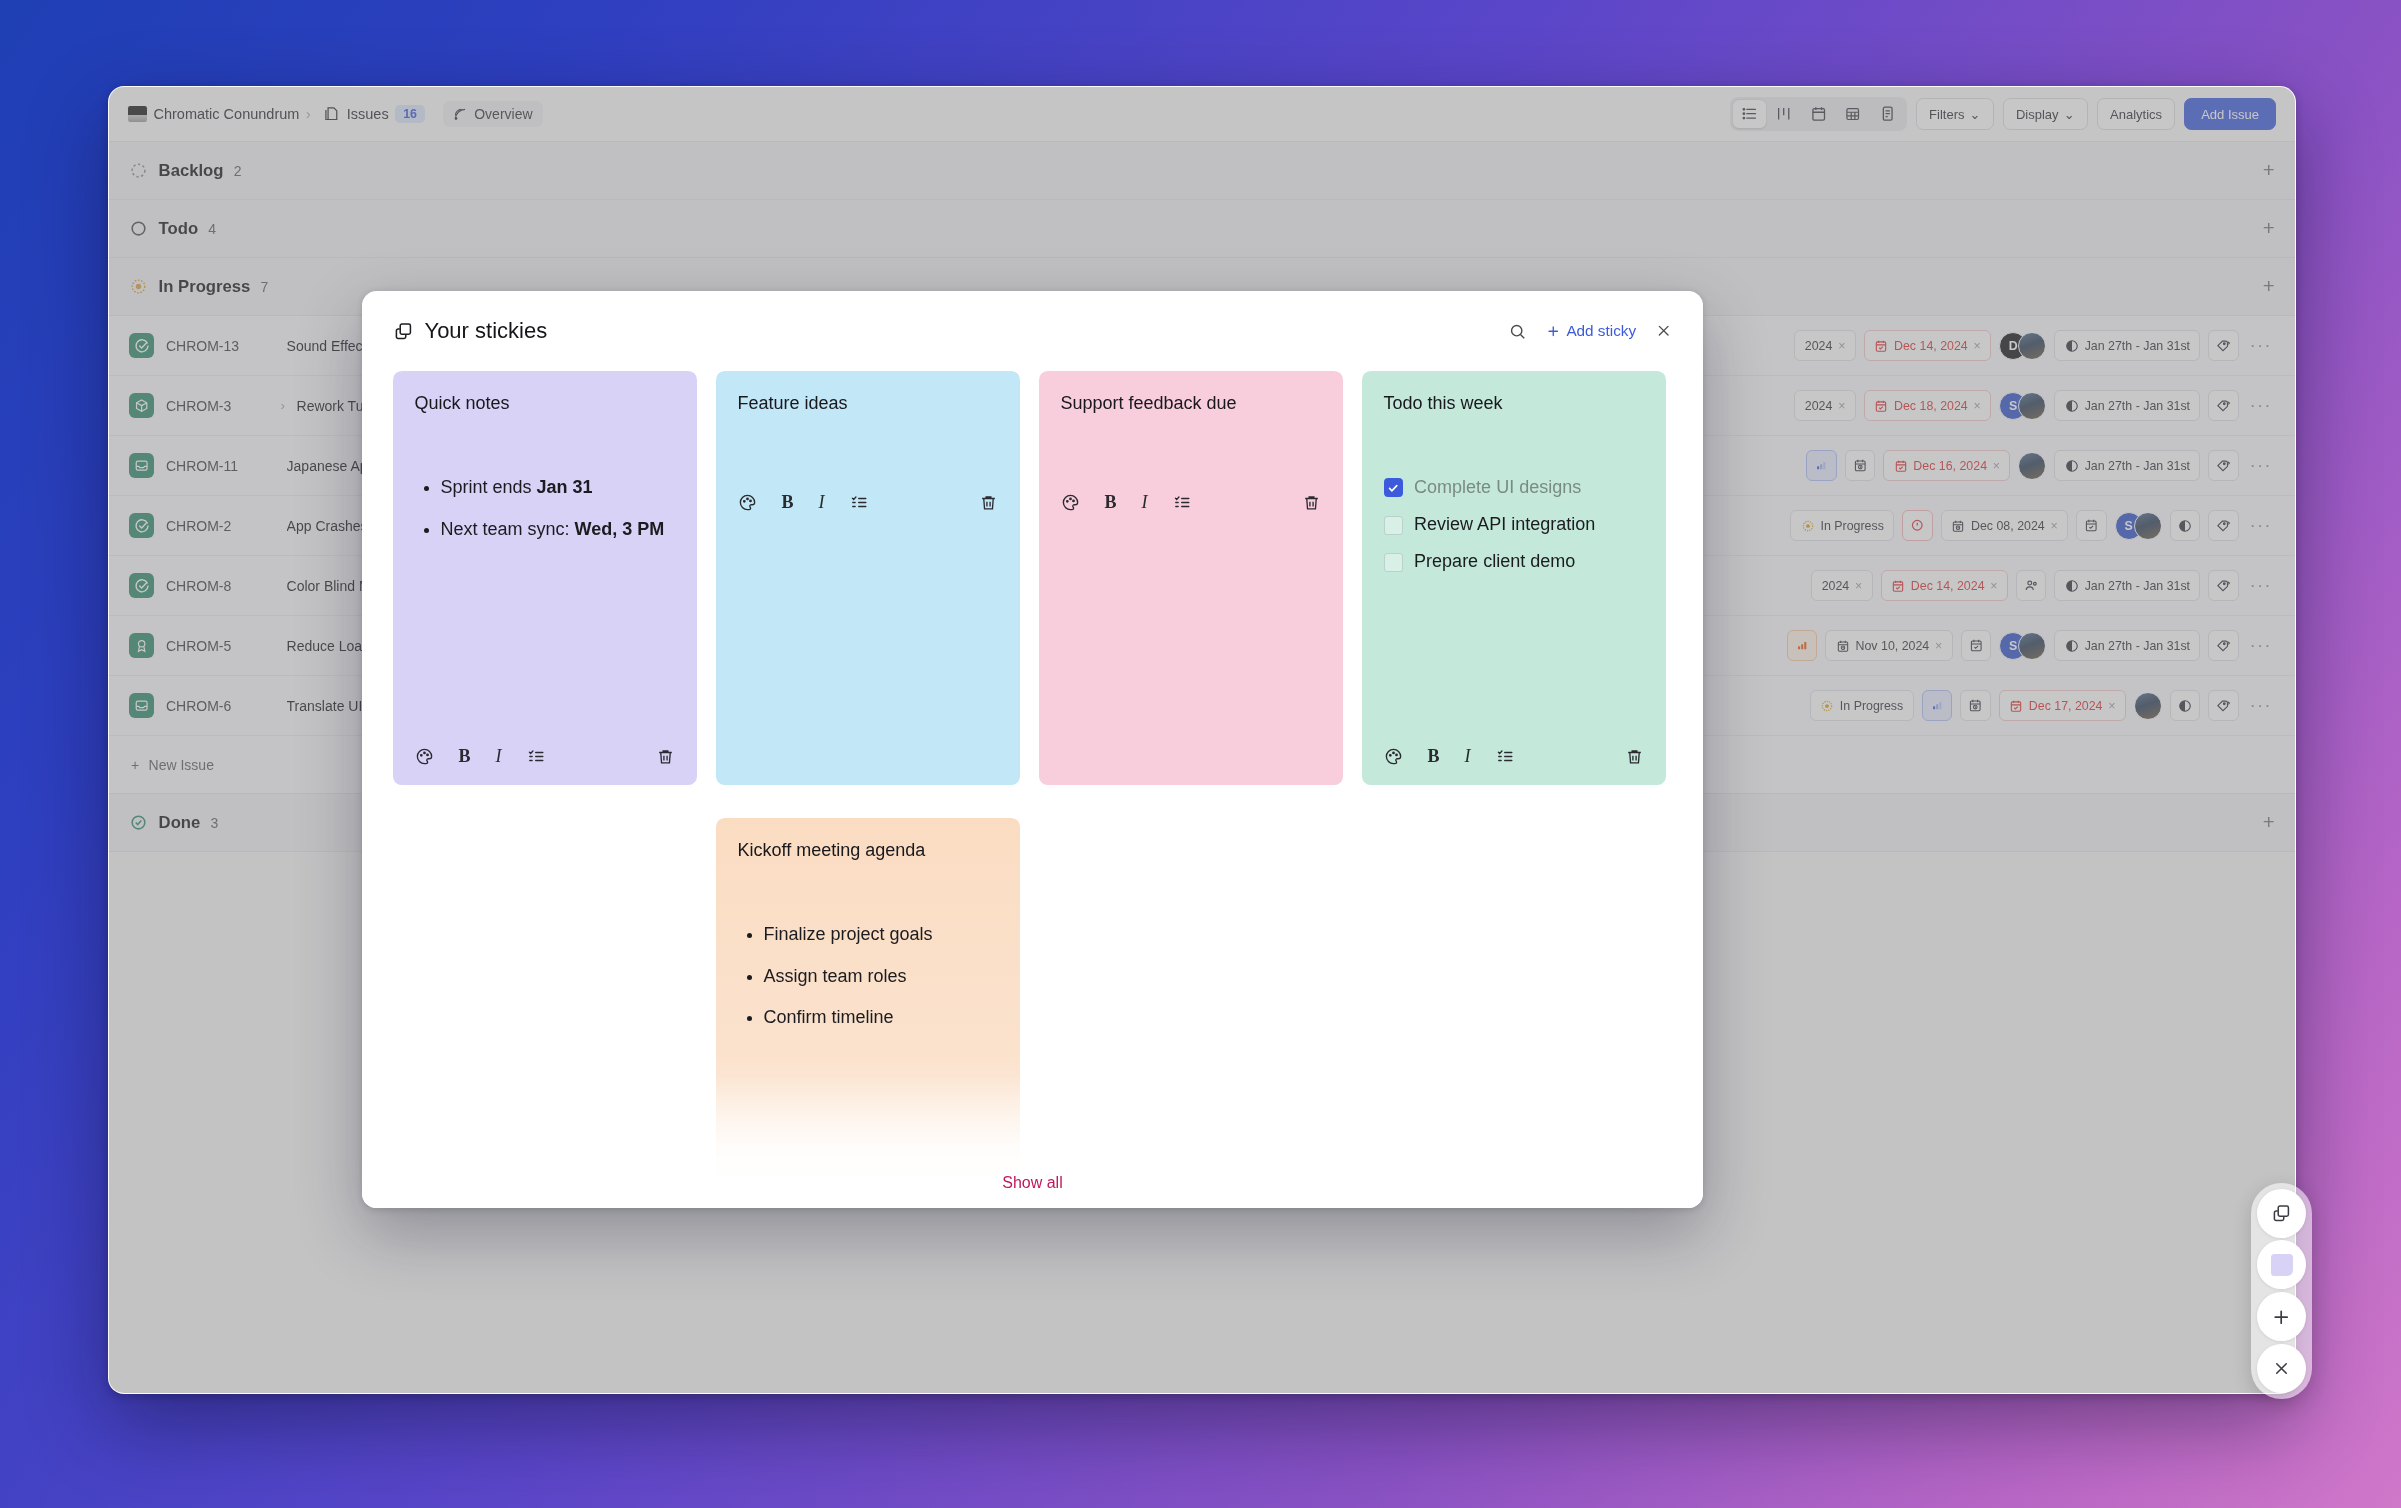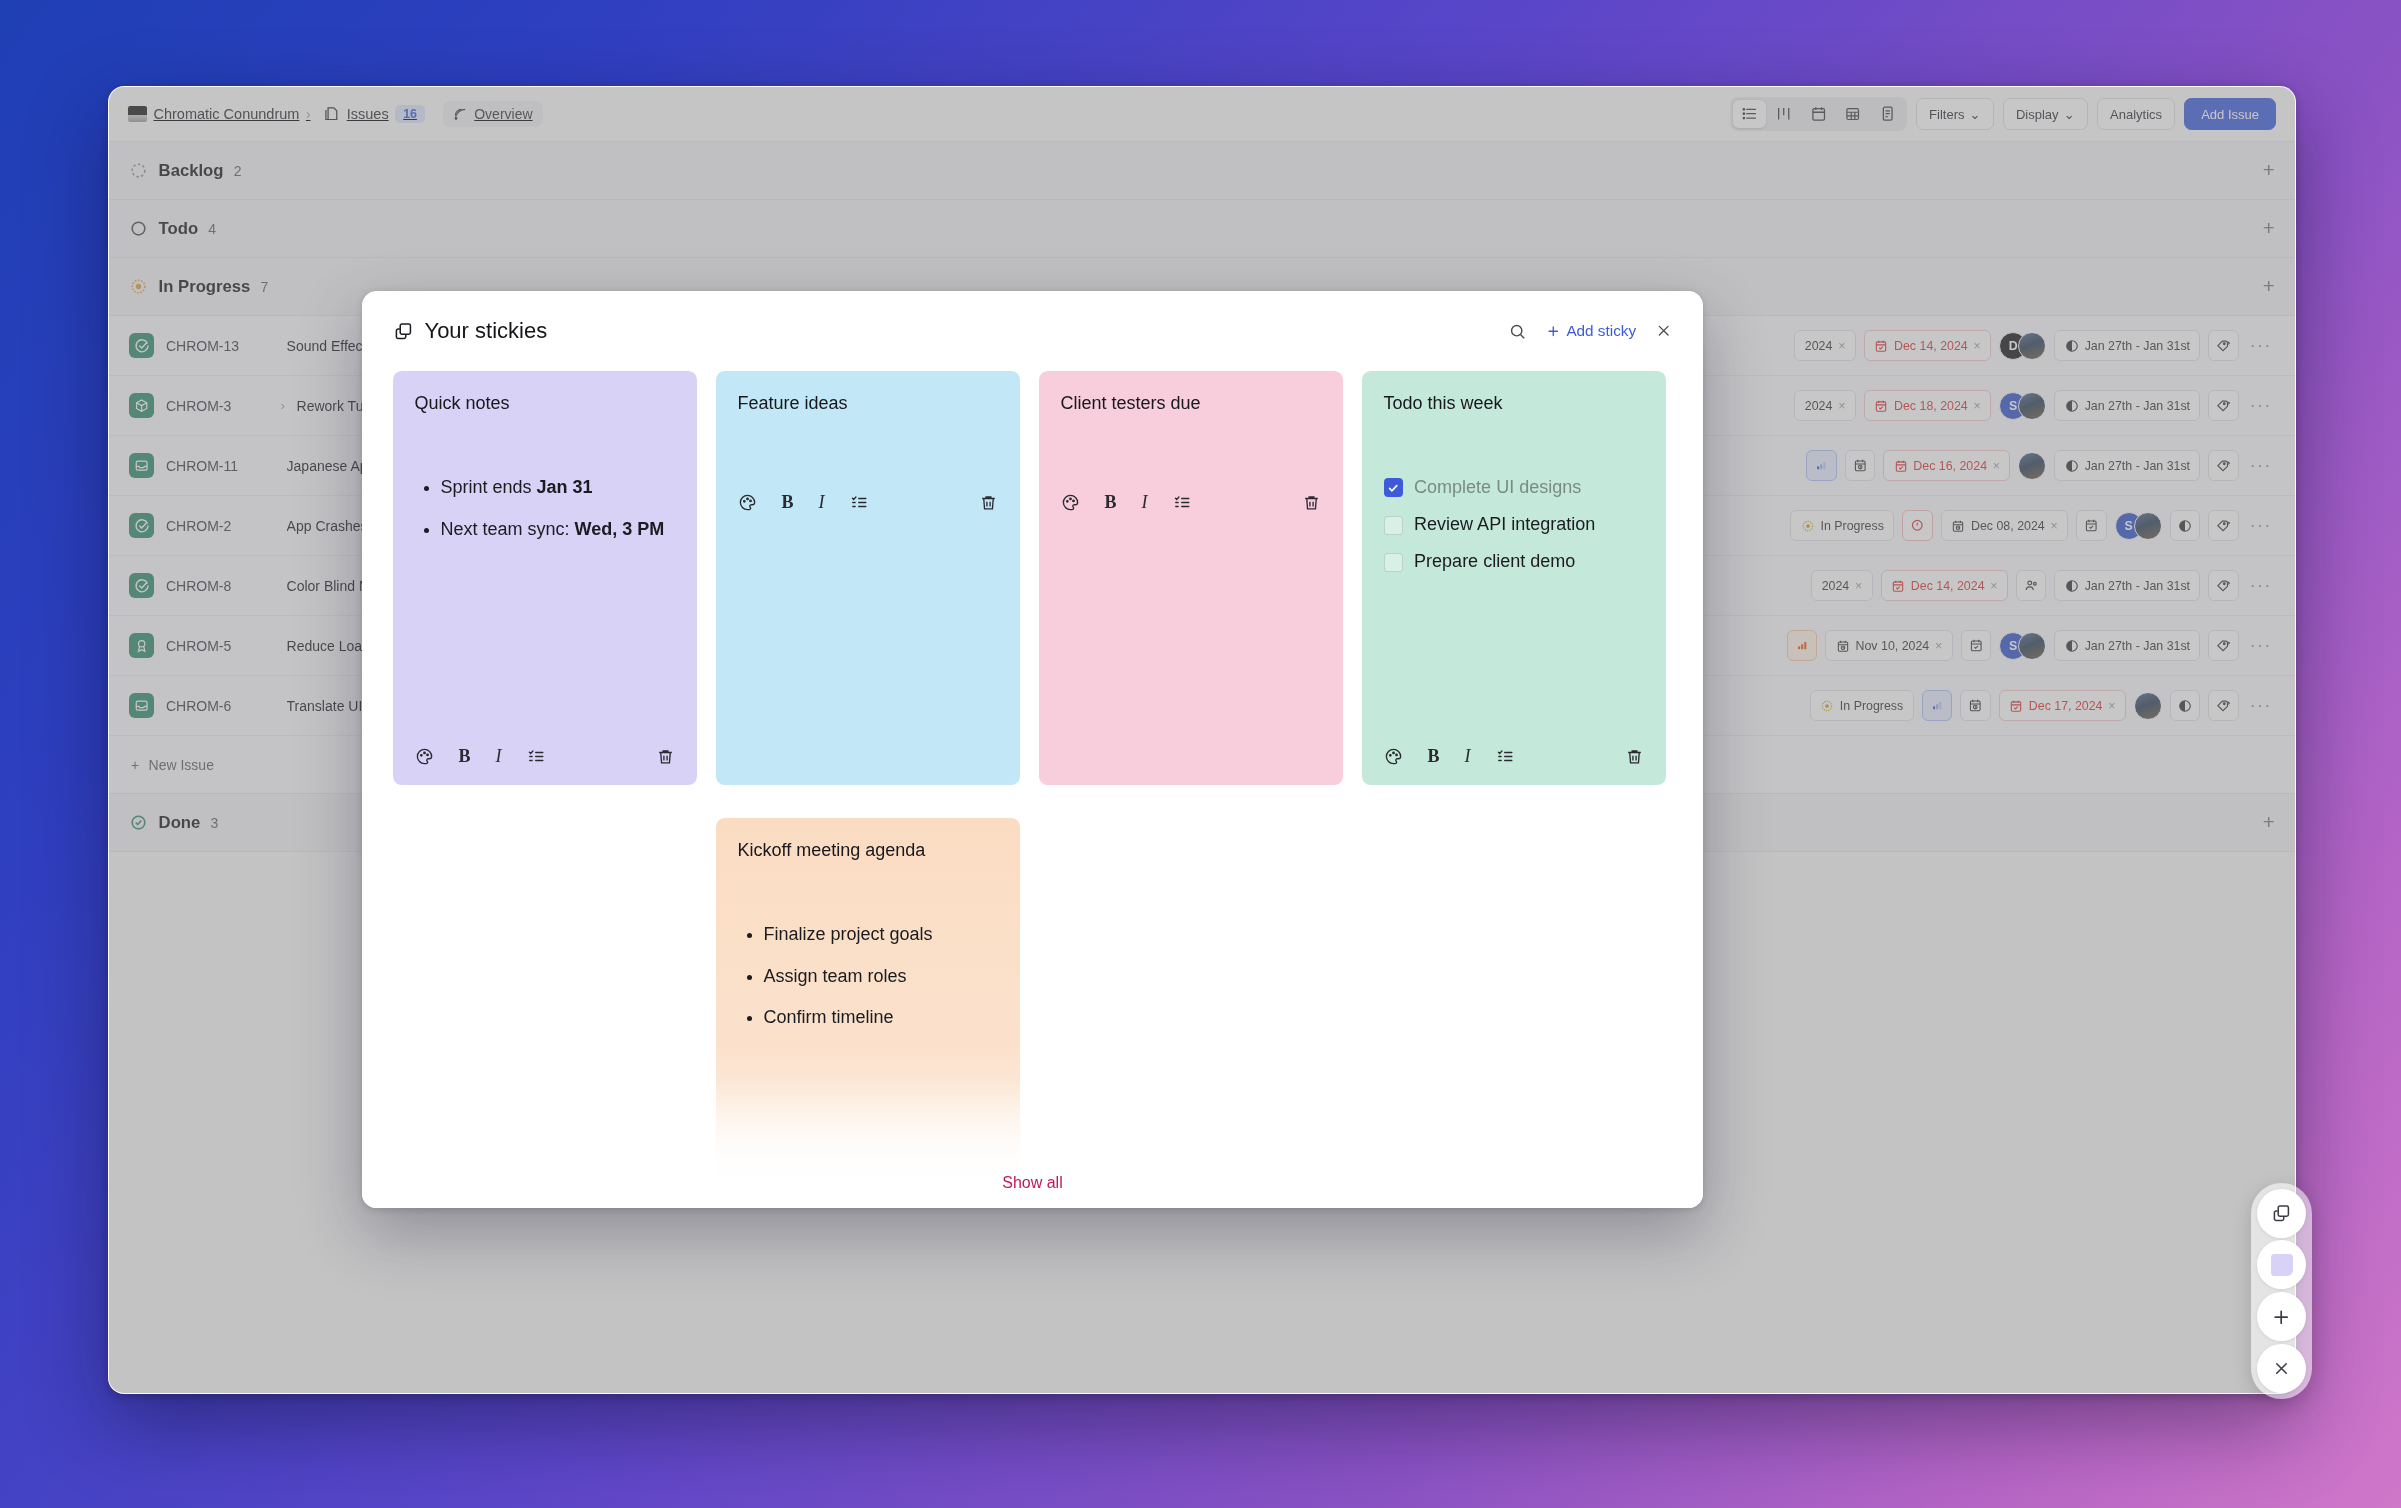--- a/index.html
+++ b/index.html
@@ -33,21 +33,21 @@
 
   
   .topbar {
     height: 55px;
     display: flex; align-items: center;
     padding: 0 19px;
     border-bottom: 0.7px solid #e7e7ea;
     background: #fbfbfc;
     gap: 8.7px;
   }
-  .breadcrumb { display: flex; align-items: center; gap: 6.5px; text-decoration: underline; }
+  .breadcrumb { display: flex; align-items: center; gap: 6.5px; }
   .bc-logo {
     width: 19px; height: 16px; border-radius: 2.2px;
     background: linear-gradient(180deg,#1c1c1c 0%,#1c1c1c 55%,#cfcfcf 56%,#9a9a9a 100%);
     flex: none;
   }
   .bc-text { font-size: 14.5px; color: #2b2b30; white-space: nowrap; }
   .bc-sep { color: #a5a5ad; font-size: 14px; }
   .bc-chip {
     display: flex; align-items: center; gap: 6.5px;
     padding: 3.6px 5.8px; border-radius: 5.8px;
@@ -890,21 +890,21 @@
             <span class="trash">
                 <svg width="19" height="19" viewBox="0 0 24 24" fill="none" stroke="#2a2a30" stroke-width="1.7">
                   <path d="M4 7h16M9 7V5h6v2M6 7l1 13h10l1-13"></path>
                   <path d="M10 11v6M14 11v6"></path>
                 </svg>
               </span>
           </div>
         </div>
 
         <div class="sticky" style="background:#f8cedc">
-          <div class="sticky-title">Client testers due</div>
+          <div class="sticky-title">Support feedback due</div>
           <div class="sticky-toolbar">
             <span>
                 <svg width="19" height="19" viewBox="0 0 24 24" fill="none" stroke="#2a2a30" stroke-width="1.7">
                   <path d="M12 21a9 9 0 1 1 9-9c0 2-1.6 2.8-3 2.8h-1.3c-1 0-1.8.8-1.8 1.8 0 .5.2.9.5 1.3.3.4.5.8.5 1.3 0 1-.8 1.8-1.9 1.8z"></path>
                   <circle cx="8" cy="10.5" r=".9" fill="#2a2a30"></circle>
                   <circle cx="12" cy="7.5" r=".9" fill="#2a2a30"></circle>
                   <circle cx="15.8" cy="10" r=".9" fill="#2a2a30"></circle>
                 </svg>
               </span>
             <span class="tb-b">B</span>

